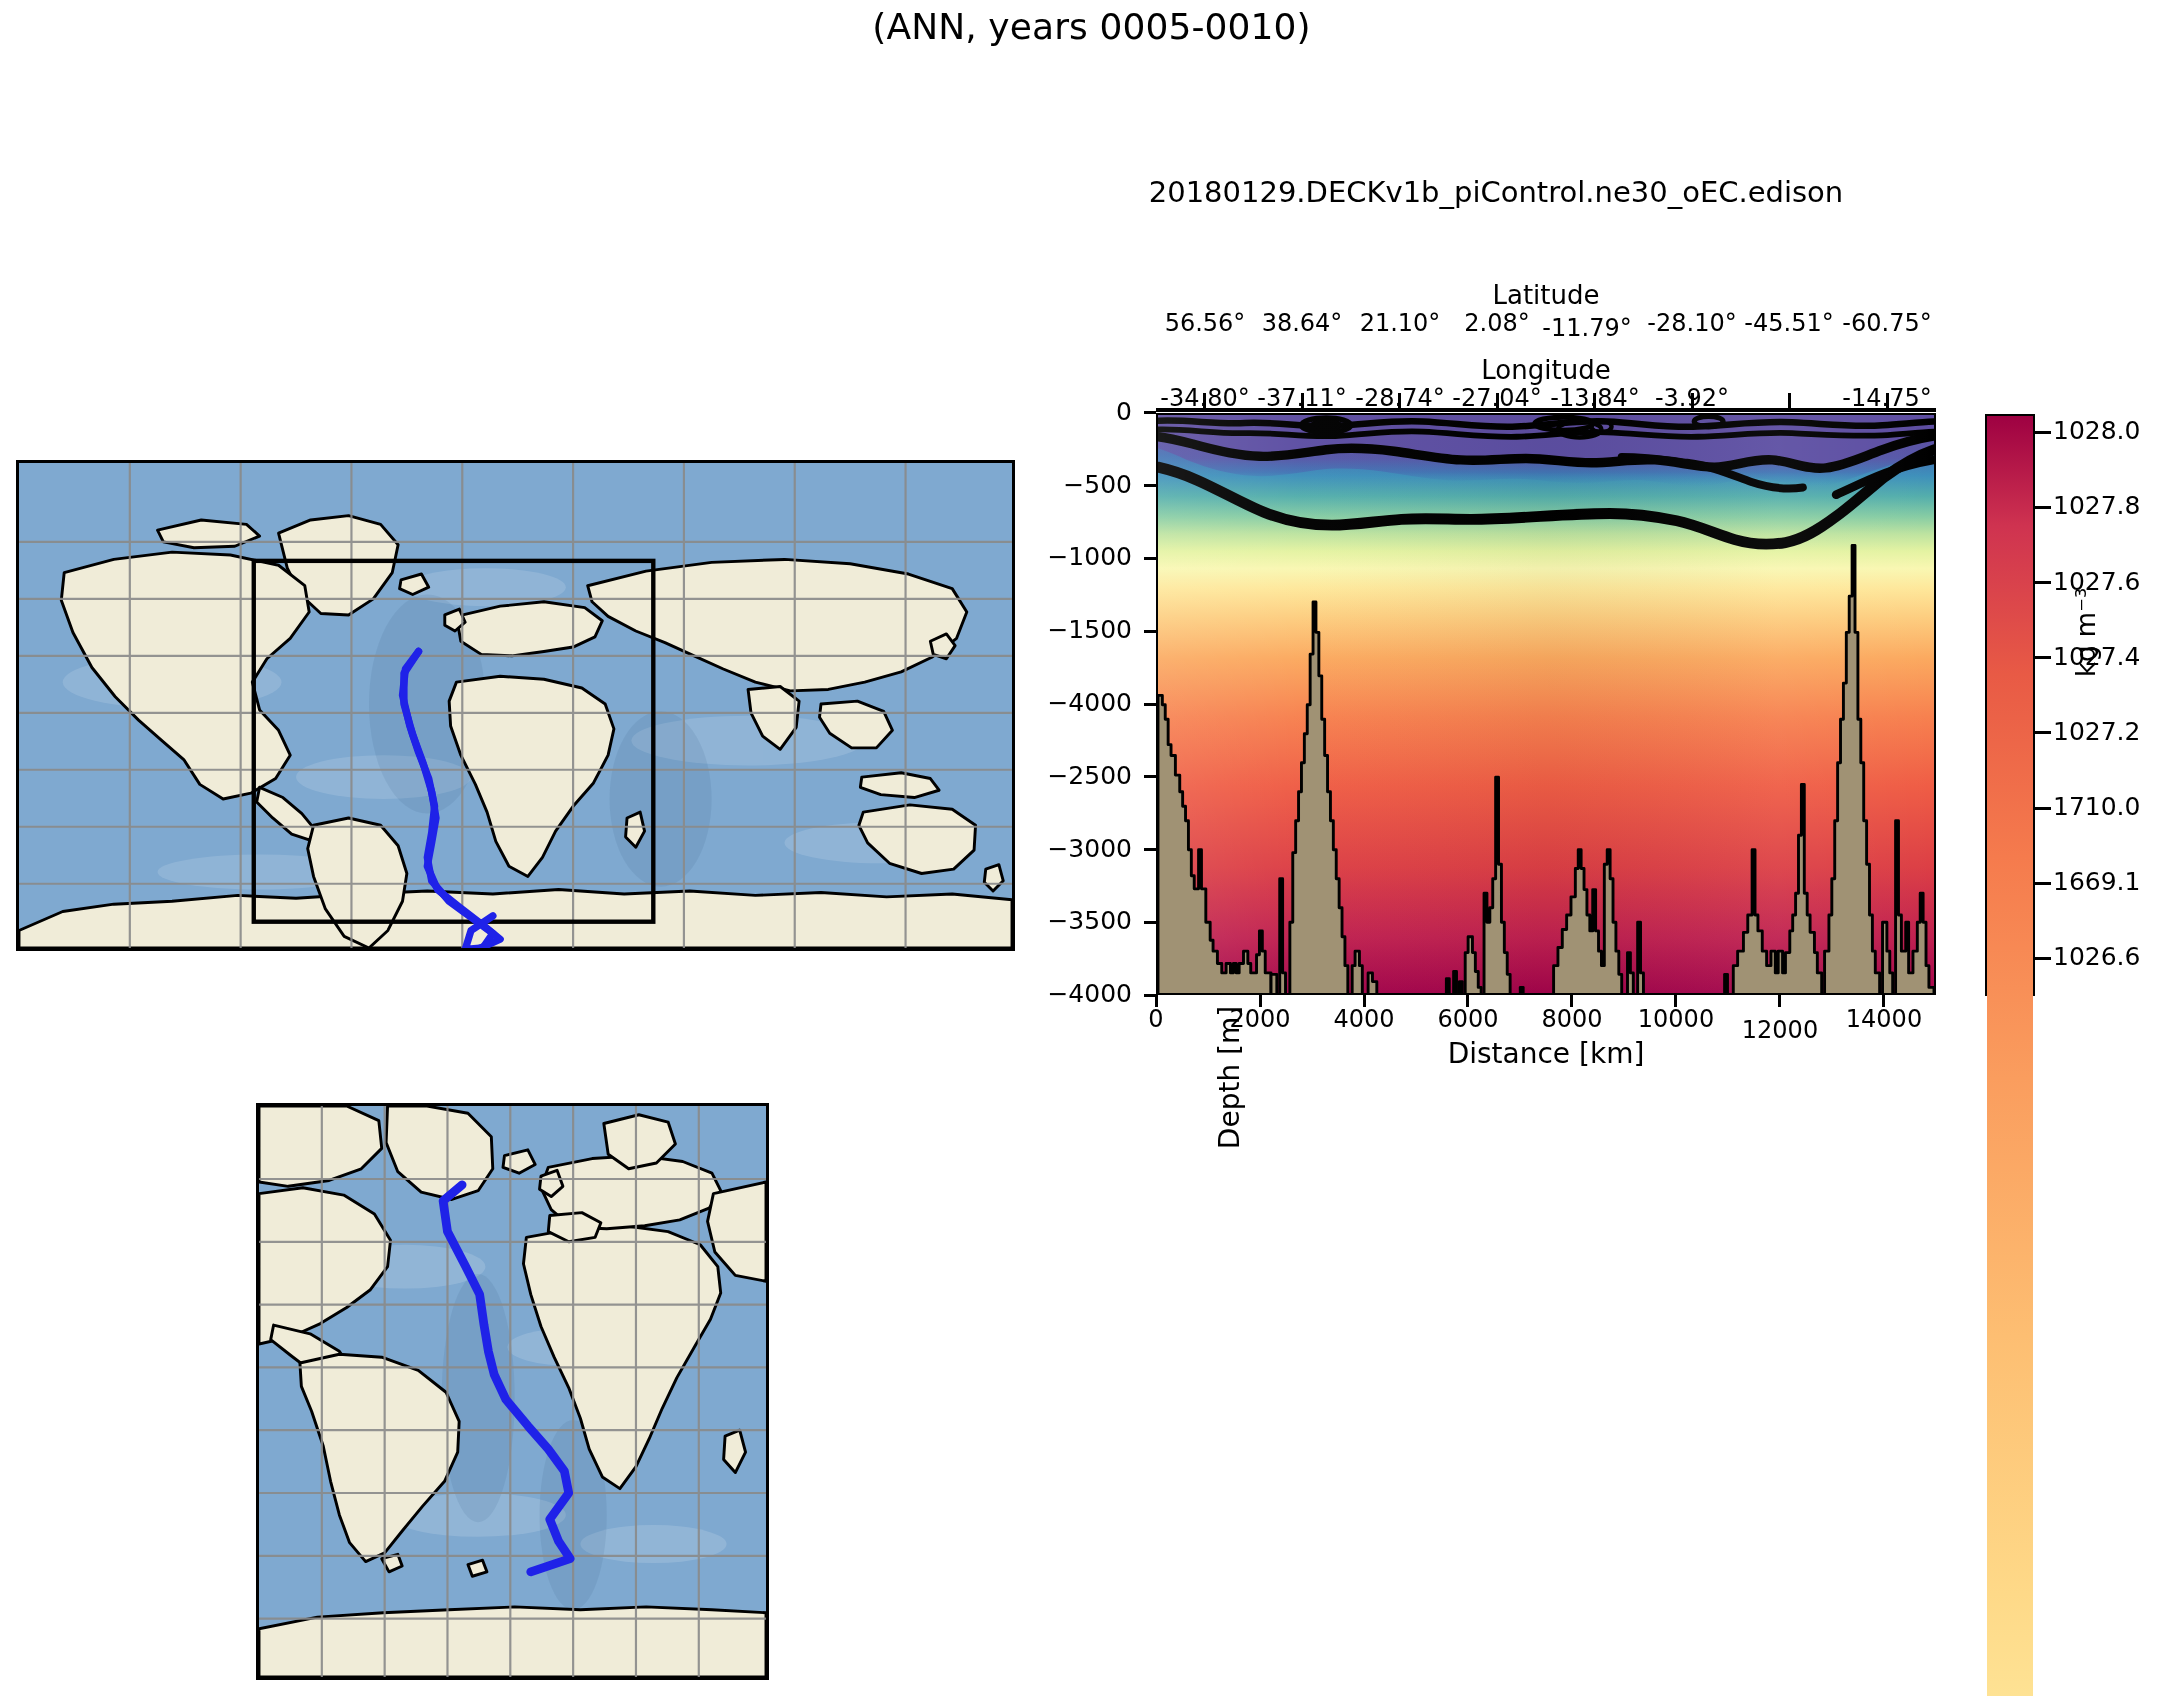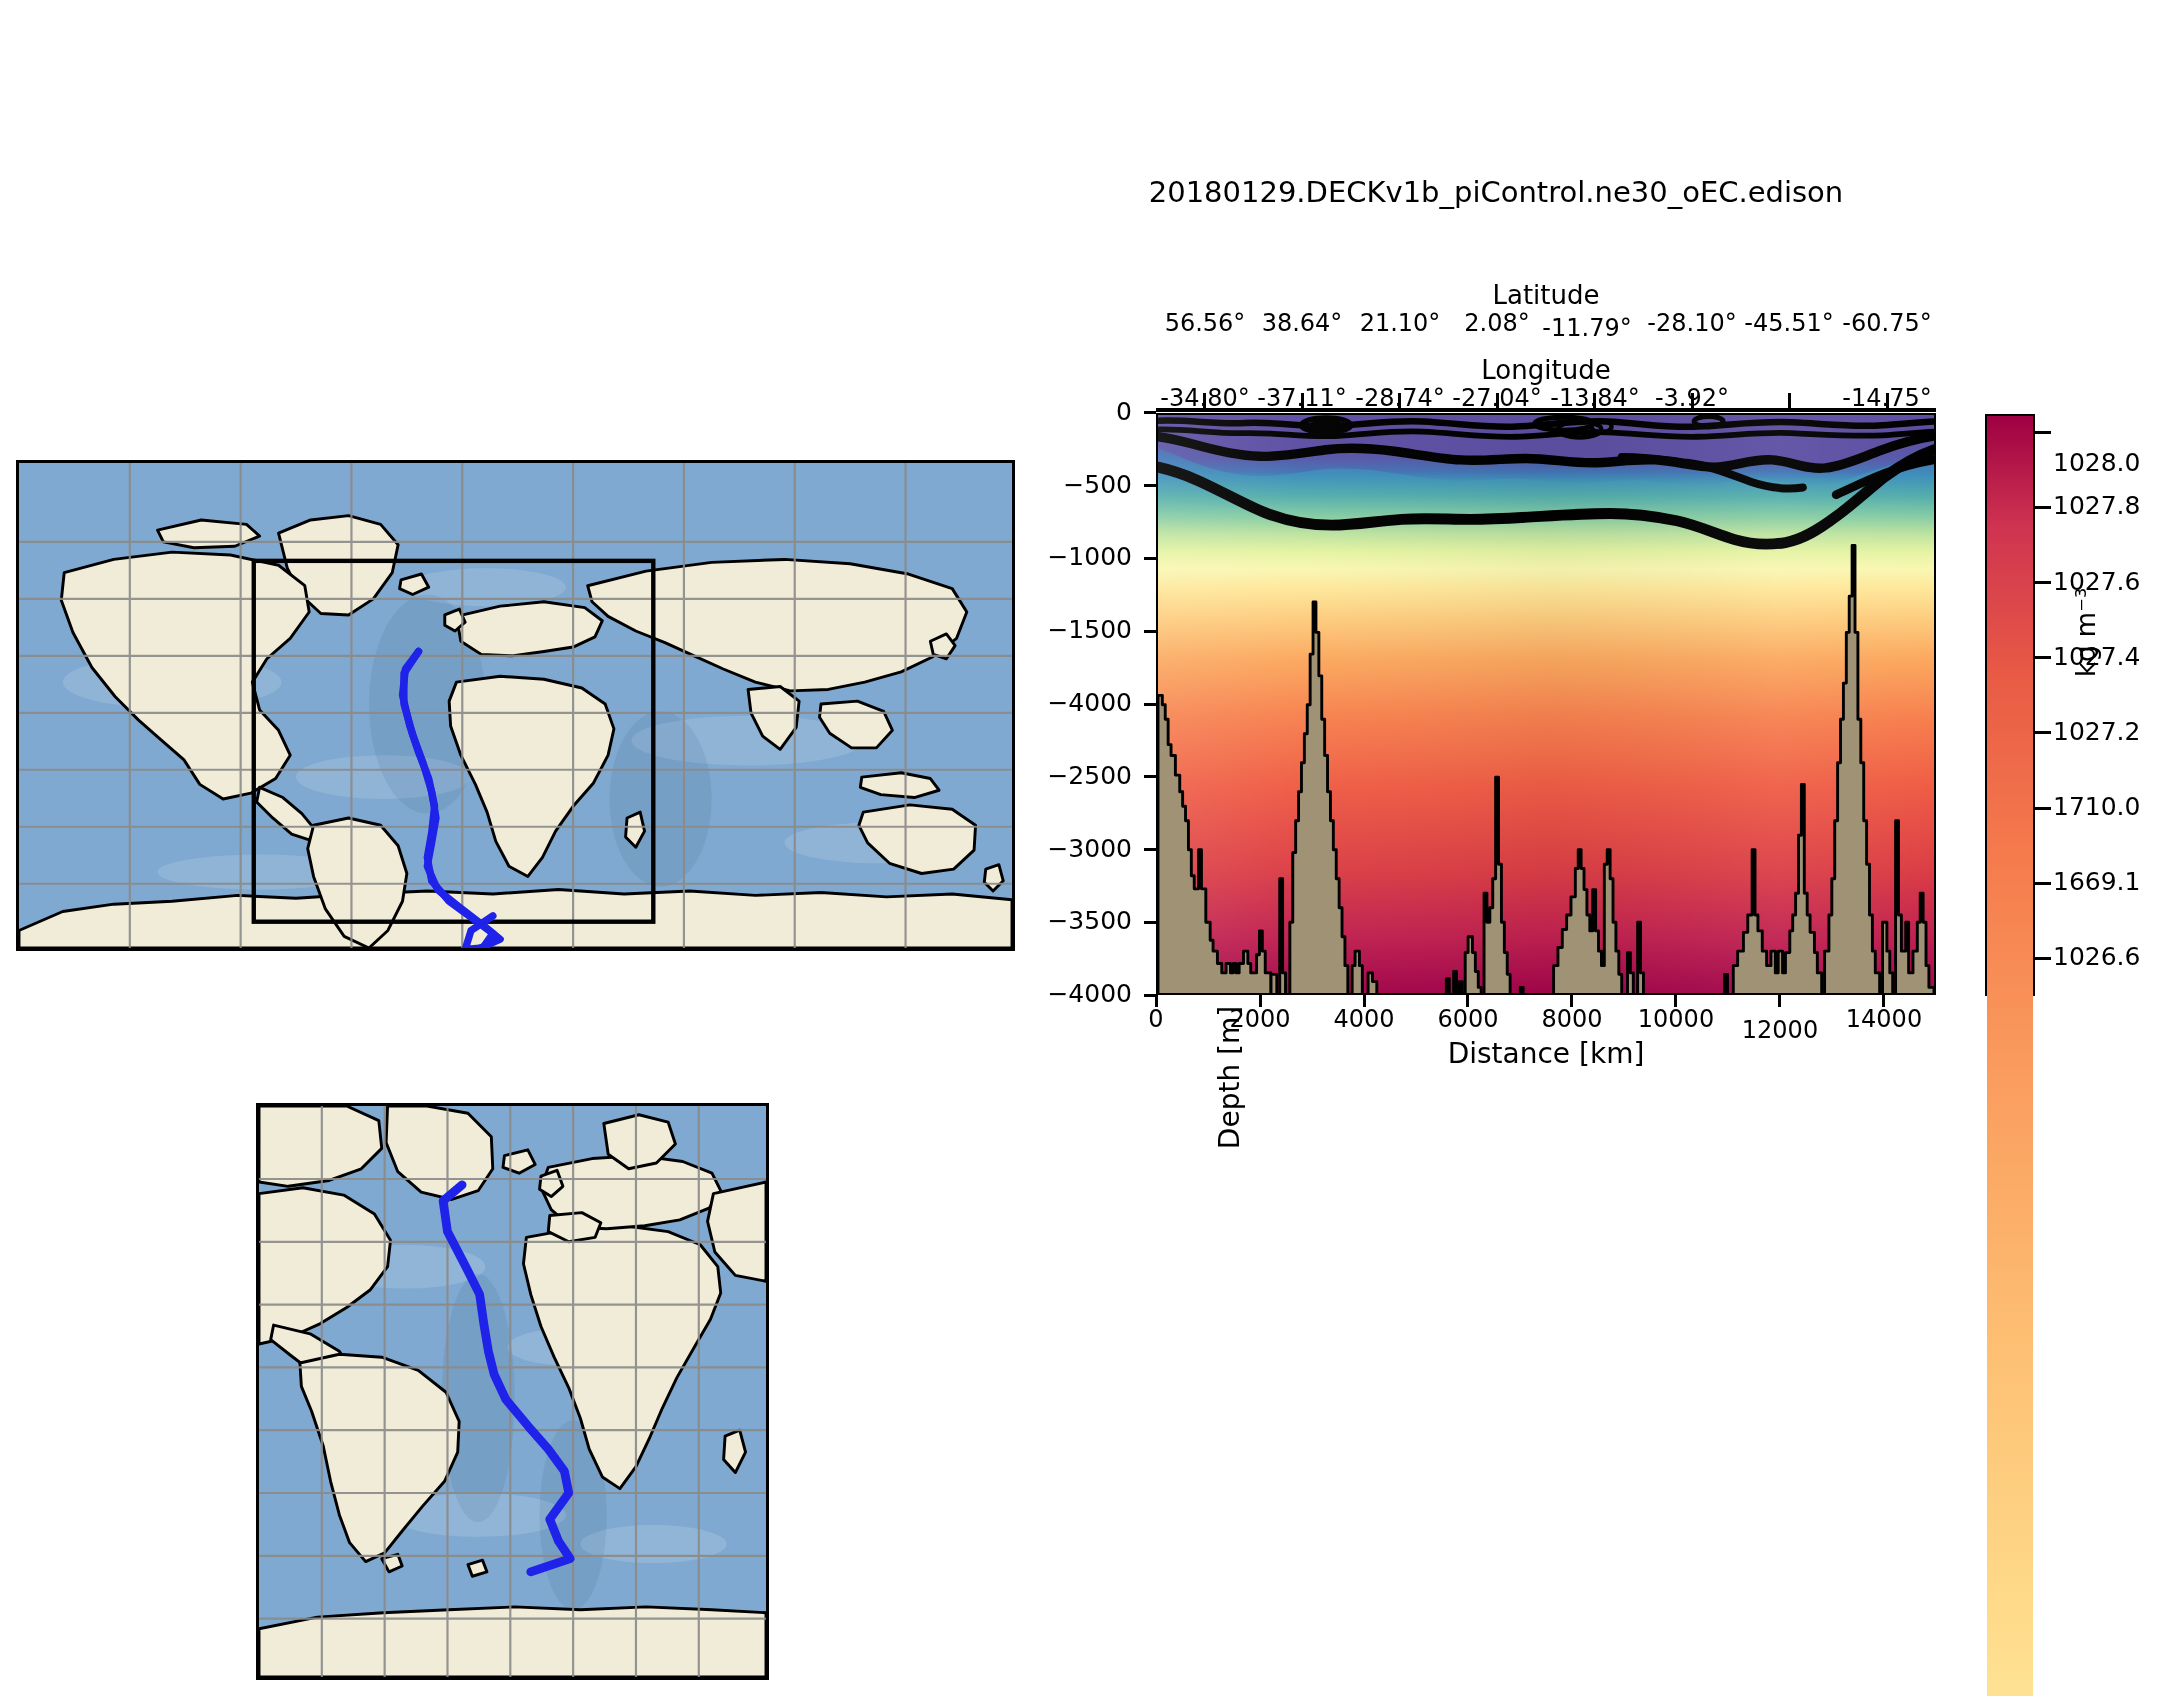--- a/index.html
+++ b/index.html
@@ -47,20 +47,21 @@
   
   .mapbox{border:3.6px solid #000;box-sizing:border-box;overflow:hidden;background:#7fa9d0;}
   #map-global{left:16px;top:460px;width:999px;height:491px;}
   #map-region{left:256px;top:1103px;width:513px;height:577px;}
   .map-svg{display:block;width:100%;height:100%;}
 </style>
 </head>
 <body>
 
 <div class="abs" id="fig-title">
+  <span class="l2">(ANN, years 0005-0010)</span>
 </div>
 
 <div class="abs" id="run-title">20180129.DECKv1b_piControl.ne30_oEC.edison</div>
 
 <div class="abs axis-name" id="lat-name" style="left:1156px;top:280px;width:780px;">Latitude</div>
 <div id="lat-ticks">
     <div class="abs tick-lbl" style="left: 1125px; top: 309px; width: 160px;">56.56°</div>
     <div class="abs tick-lbl" style="left: 1222px; top: 309px; width: 160px;">38.64°</div>
     <div class="abs tick-lbl" style="left: 1320px; top: 309px; width: 160px;">21.10°</div>
     <div class="abs tick-lbl" style="left: 1417px; top: 309px; width: 160px;">2.08°</div>
@@ -420,21 +421,21 @@
     <div class="abs cb-lbl" style="top: 792px;">1710.0</div>
     <div class="abs cb-tick" style="top: 807px;"></div>
     <div class="abs cb-lbl" style="top: 717px;">1027.2</div>
     <div class="abs cb-tick" style="top: 731px;"></div>
     <div class="abs cb-lbl" style="top: 642px;">1027.4</div>
     <div class="abs cb-tick" style="top: 656px;"></div>
     <div class="abs cb-lbl" style="top: 567px;">1027.6</div>
     <div class="abs cb-tick" style="top: 581px;"></div>
     <div class="abs cb-lbl" style="top: 491px;">1027.8</div>
     <div class="abs cb-tick" style="top: 506px;"></div>
-    <div class="abs cb-lbl" style="top: 416px; margin-top: 32px;">1028.0</div>
+    <div class="abs cb-lbl" style="top: 416px;">1028.0</div>
     <div class="abs cb-tick" style="top: 431px;"></div>
   </div>
 <div class="abs" id="cbar-unit">kg m⁻³</div>
 
 <div class="abs mapbox" id="map-global">
   <svg class="map-svg" viewBox="0 0 1362 664" preserveAspectRatio="none">
     <rect x="0" y="0" width="1362" height="664" fill="#7fa9d0"></rect>
 
     <g opacity="0.13" fill="#ffffff">
       <ellipse cx="210" cy="300" rx="150" ry="36"></ellipse>

